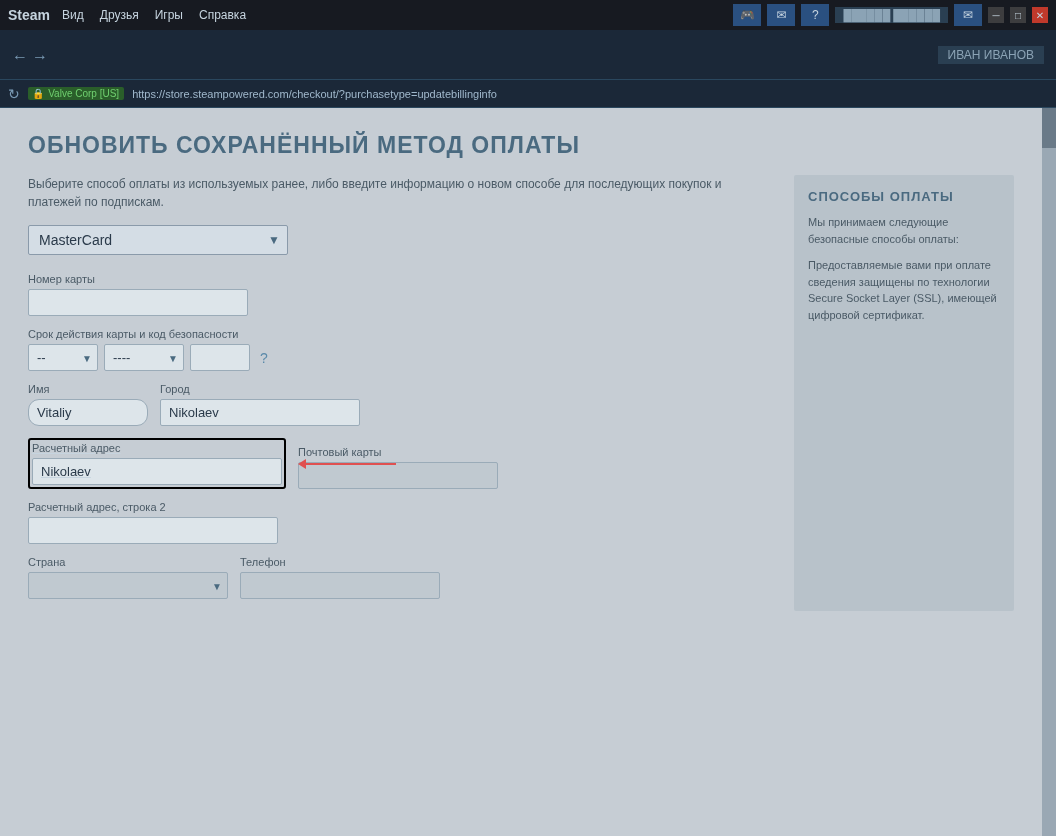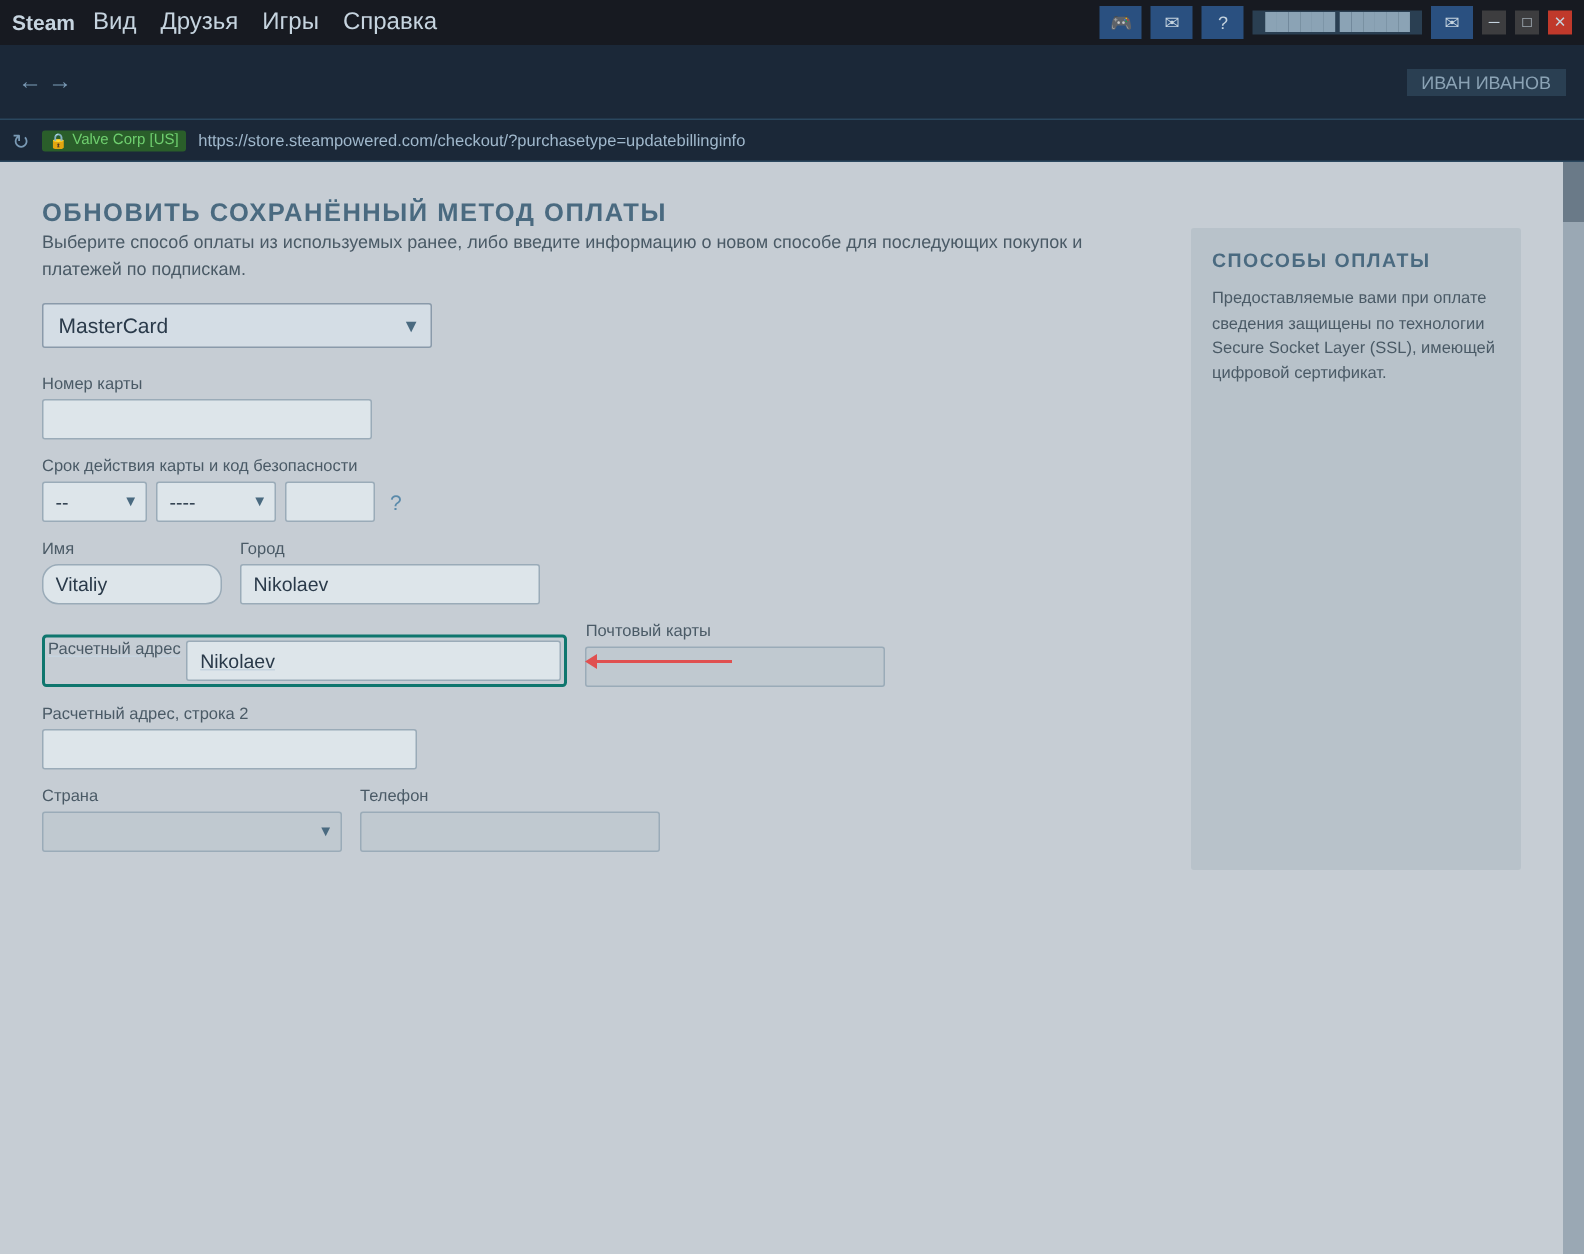--- a/index.html
+++ b/index.html
@@ -30,21 +30,21 @@
       color: #c6d4df;
       font-size: 14px;
       font-weight: bold;
     }
     .title-bar-menu {
       display: flex;
       gap: 16px;
     }
     .title-bar-menu span {
       color: #c6d4df;
-      font-size: 16px;
+      font-size: 12px;
       cursor: pointer;
     }
     .title-bar-right {
       display: flex;
       align-items: center;
       gap: 6px;
     }
     .title-btn {
       width: 16px;
       height: 16px;
@@ -158,24 +158,25 @@
       background: #c6d1d8;
     }
     .content-inner {
       padding: 24px 28px;
       background: #c6cdd4;
     }
 
     
     .page-title {
       color: #4a6a80;
-      font-size: 17px;
+      font-size: 23px;
       font-weight: bold;
       text-transform: uppercase;
       letter-spacing: 1px;
+      margin-bottom: 16px;
     }
 
     
     .two-col {
       display: flex;
       gap: 20px;
     }
     .col-main {
       flex: 1;
     }
@@ -275,25 +276,25 @@
     .input-address { width: 250px; }
     .input-address2 { width: 250px; }
     .input-phone { width: 200px; }
     .input-country { width: 200px; }
 
     
     .highlighted-field {
       position: relative;
     }
     .highlight-box {
-      border: 2px solid #0f766e;
+      border: 2px solid #000000;
       border-radius: 3px;
       padding: 2px;
       display: inline-flex;
-      flex-direction: row;
+      flex-direction: column;
       gap: 4px;
       text-decoration: underline;
     }
 
     
     .arrow-annotation {
       position: absolute;
       right: -110px;
       top: 50%;
       transform: translateY(-50%);
@@ -533,20 +534,21 @@
             <div class="form-group">
               <label class="form-label">Телефон</label>
               <input class="form-input input-phone" type="text" style="color: transparent; background: rgb(192, 201, 208); text-shadow: rgb(136, 136, 136) 0px 0px 6px;">
             </div>
           </div>
 
         </div>
 
         <div class="col-side">
           <div class="side-title">СПОСОБЫ ОПЛАТЫ</div>
+          <p class="side-text">Мы принимаем следующие безопасные способы оплаты:</p>
           <p class="side-text">Предоставляемые вами при оплате сведения защищены по технологии Secure Socket Layer (SSL), имеющей цифровой сертификат.</p>
         </div>
 
       </div>
     </div>
   </div>
 
   <div class="scrollbar">
     <div class="scrollbar-thumb"></div>
   </div>

